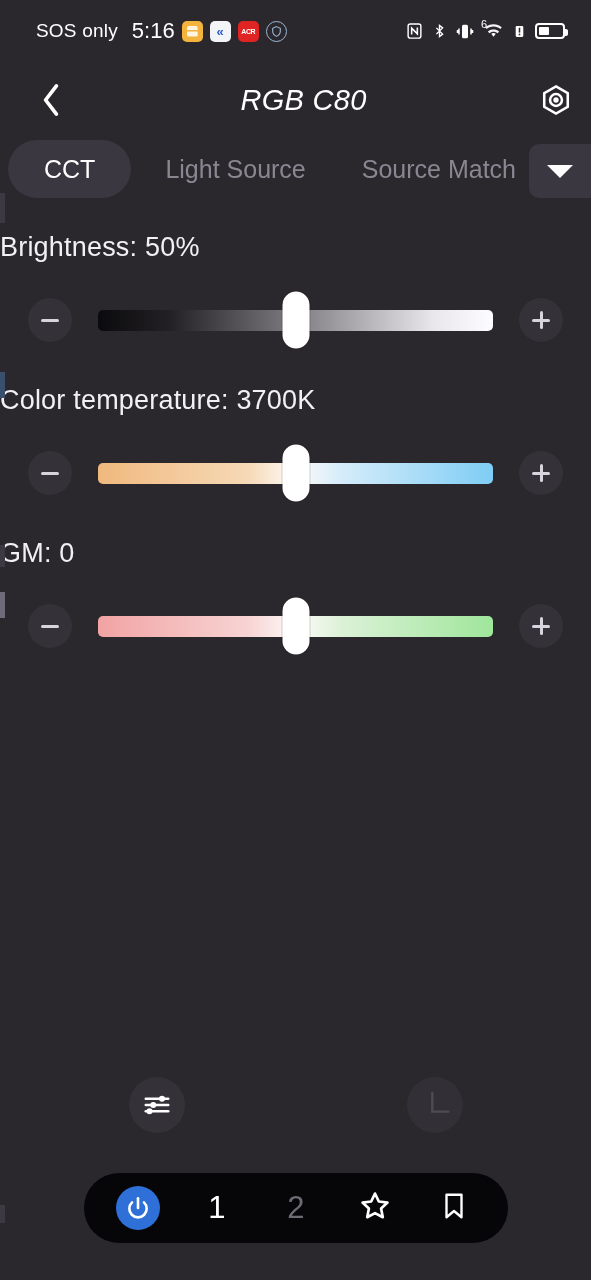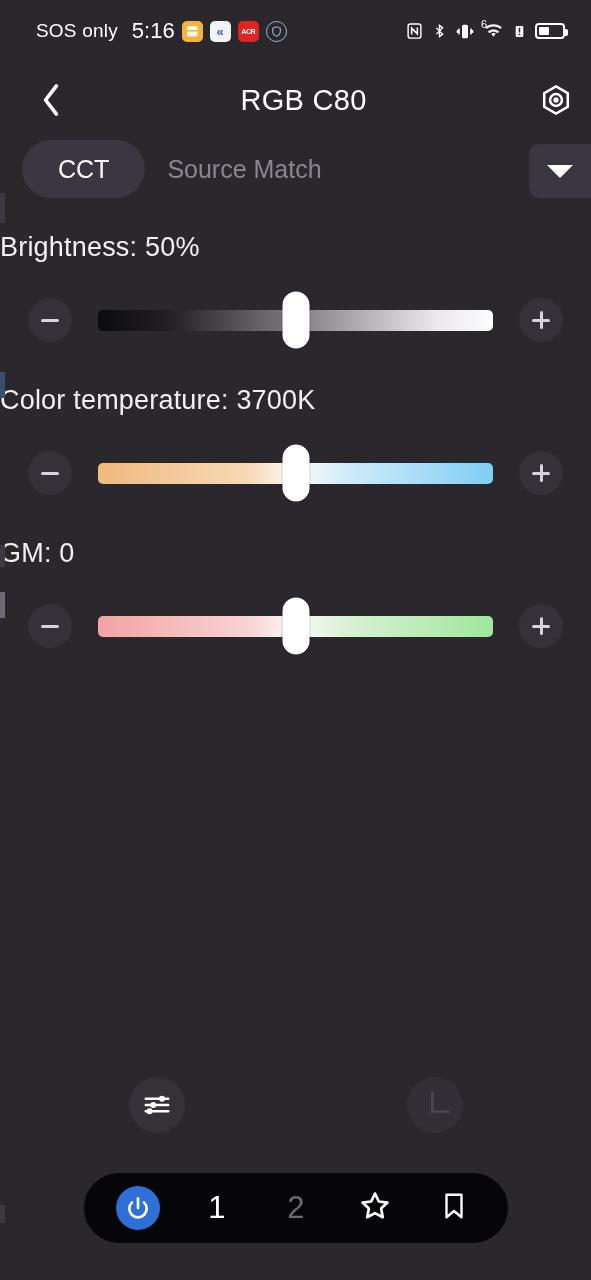--- a/index.html
+++ b/index.html
@@ -53,36 +53,36 @@
   }
   .battery::after {
     content: ""; position: absolute; right: -5px; top: 4px;
     width: 3px; height: 7px; background: #fff; border-radius: 0 2px 2px 0;
   }
   .battery-fill { height: 100%; background: #fff; border-radius: 1px; }
 
   
   .header {
     height: 76px; display: flex; align-items: center;
-    justify-content: space-between; padding: 0 12px 0 28px;
+    justify-content: space-between; padding: 0 12px 0 28px; font-style: italic;
   }
   .back-btn {
     width: 46px; height: 46px; display: flex;
     align-items: center; justify-content: center; cursor: pointer;
   }
   .title { color: #ffffff; font-size: 29px; letter-spacing: .3px; }
   .gear-btn {
     width: 46px; height: 46px; display: flex;
     align-items: center; justify-content: center; cursor: pointer;
   }
 
   
   .tabsrow {
     display: flex; align-items: center; height: 62px;
-    padding-left: 22px; position: relative;
+    padding-left: 8px; position: relative; gap: 12px;
   }
   .tab {
     font-size: 25px; color: #8b8792; padding: 0 22px;
     height: 58px; display: flex; align-items: center; cursor: pointer;
     white-space: nowrap;
   }
   .tab.active {
     color: #ffffff; background: #3a3740; border-radius: 29px;
     padding: 0 36px;
   }
@@ -257,20 +257,21 @@
       <svg width="34" height="34" viewBox="0 0 24 24" fill="none" stroke="#fff" stroke-width="1.8">
         <path d="M12 2.4l8.3 4.8v9.6L12 21.6 3.7 16.8V7.2z"></path>
         <circle cx="12" cy="12" r="4.2"></circle>
         <circle cx="12" cy="12" r="1.9" fill="#fff" stroke="none"></circle>
       </svg>
     </div>
   </div>
 
   <div class="tabsrow">
     <div class="tab active">CCT</div>
+    <div class="tab">Light Source</div>
     <div class="tab">Source Match</div>
     <div class="tab-more">
       <span class="caret-down"></span>
     </div>
   </div>
 
   <div class="controls">
 
     <div class="group">
       <div class="group-label">Brightness: 50%</div>

